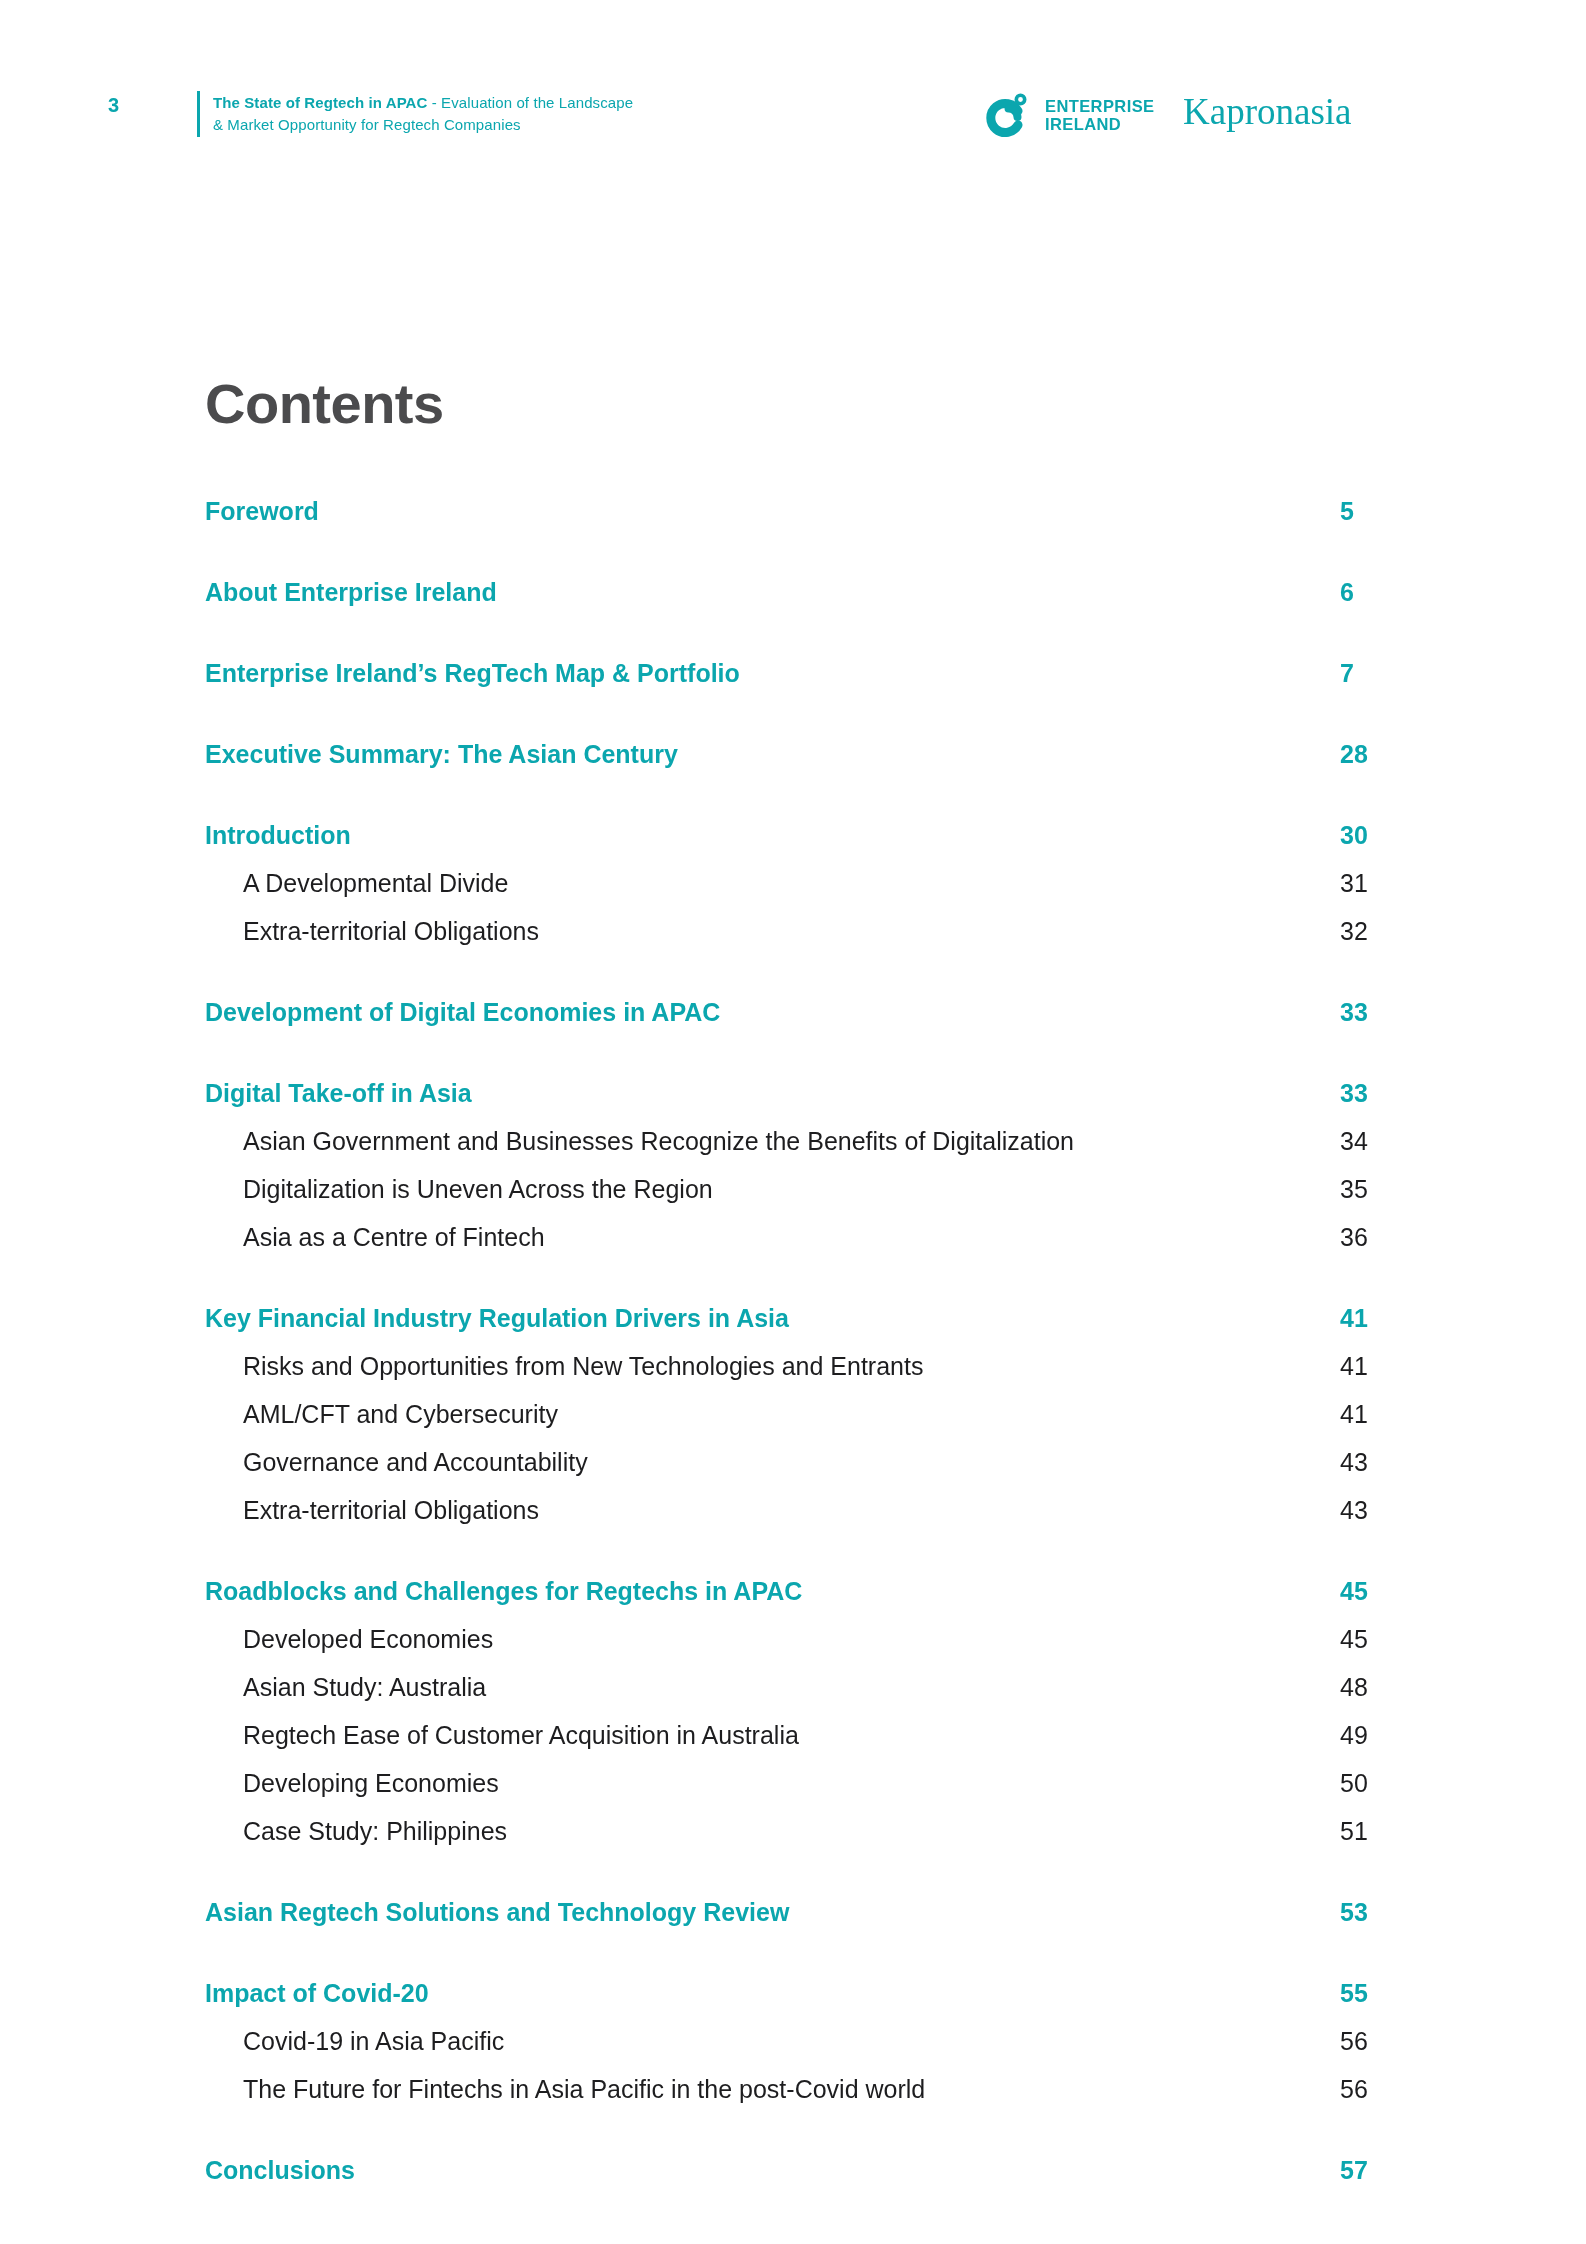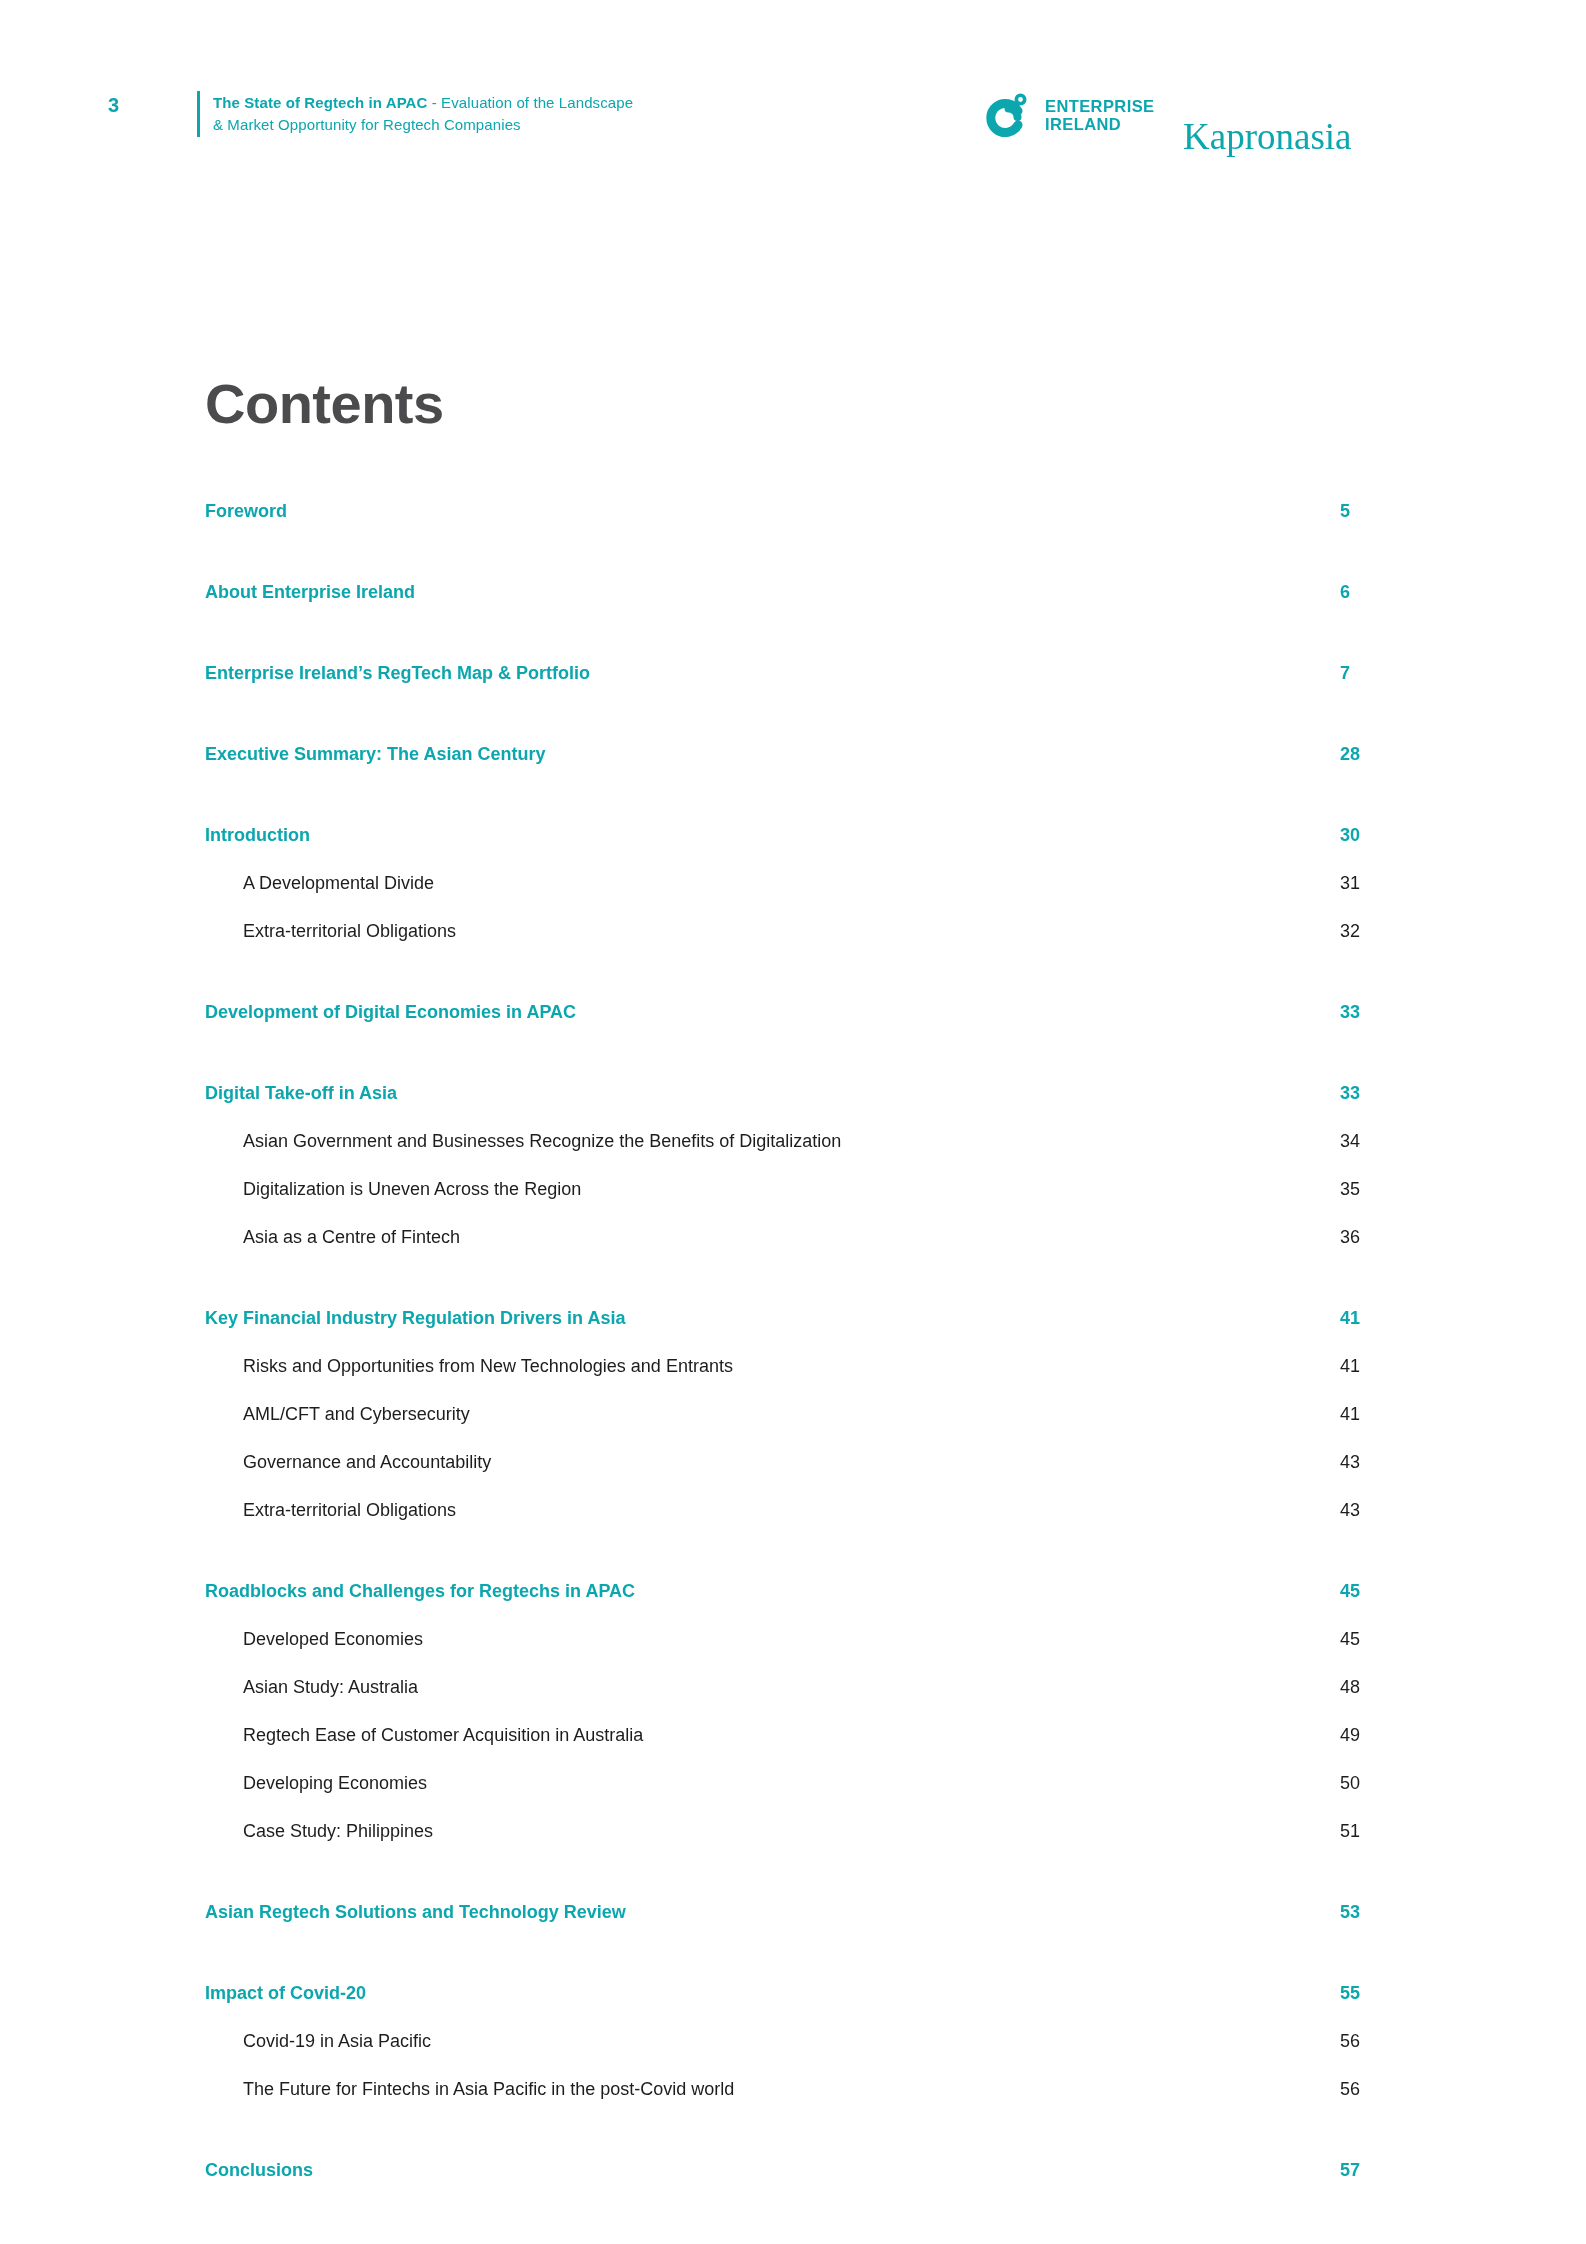--- a/index.html
+++ b/index.html
@@ -31,38 +31,38 @@
     display: flex; align-items: center; gap: 18px;
   }
   .ei-logo svg { display: block; }
   .ei-text {
     font-size: 16.5px; line-height: 18px; font-weight: 700;
     color: #0ba6ae; letter-spacing: 0.4px;
   }
   .kapronasia {
     position: absolute; left: 1183px; top: 90px;
     font-family: "Liberation Serif", serif;
-    font-size: 37px; line-height: 44px; color: #0ba6ae; font-weight: 400; margin-top: 25px;
+    font-size: 37px; line-height: 44px; color: #0ba6ae; font-weight: 400;
   }
 
   
   .toc-wrap {
     position: absolute; left: 205px; top: 372px; width: 1256px;
   }
   h1.contents-title {
     margin: 0 0 62px 0;
     font-size: 56px; line-height: 64px; font-weight: 700;
     color: #4b4b4d; letter-spacing: -0.5px;
   }
 
   .group { margin-top: 55px; }
   .group:first-of-type { margin-top: 0; }
   .group.has-subs { margin-bottom: 6px; }
 
-  .row { position: relative; line-height: 26px; font-size: 18px; }
+  .row { position: relative; line-height: 26px; font-size: 25px; }
   .row .pg { position: absolute; left: 1135px; top: 0; white-space: nowrap; }
 
   .row.section { color: #0ba6ae; font-weight: 700; }
   .row.sub { margin-top: 22px; margin-left: 38px; color: #1d1d1f; font-weight: 400; }
   .row.sub .pg { left: 1097px; } 
 </style>
 </head>
 <body>
 
 <div class="page-num">3</div>

